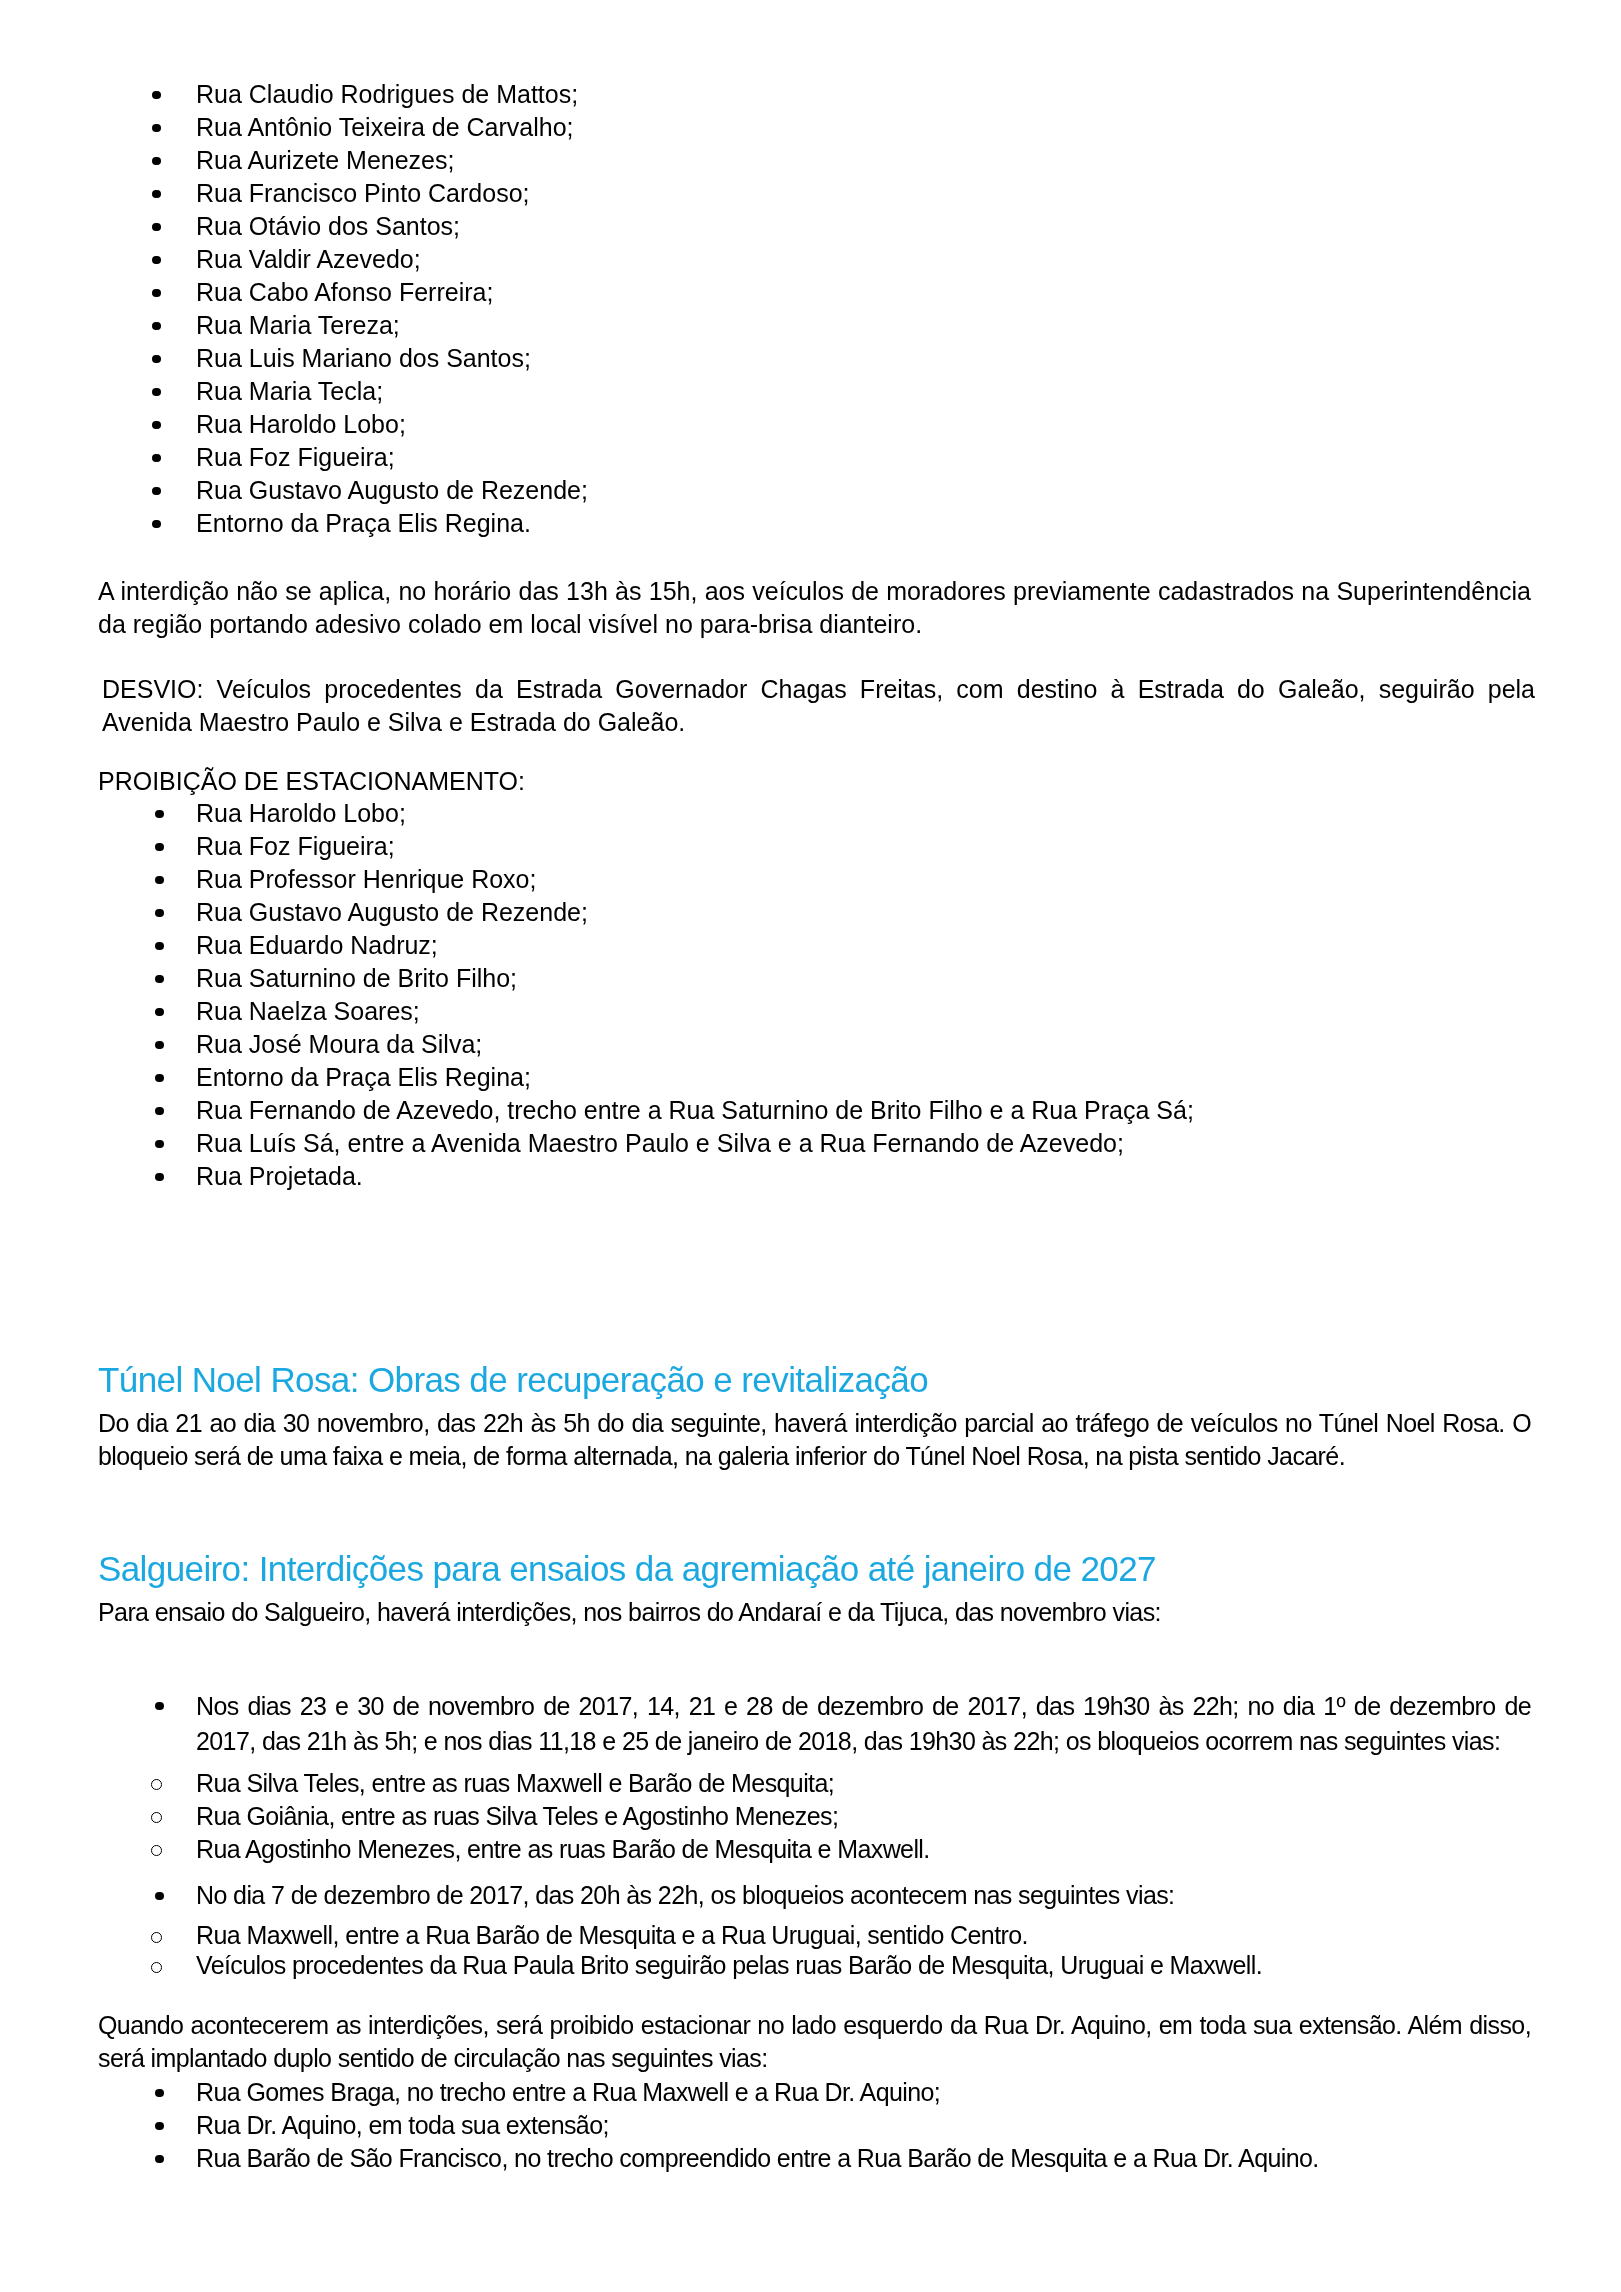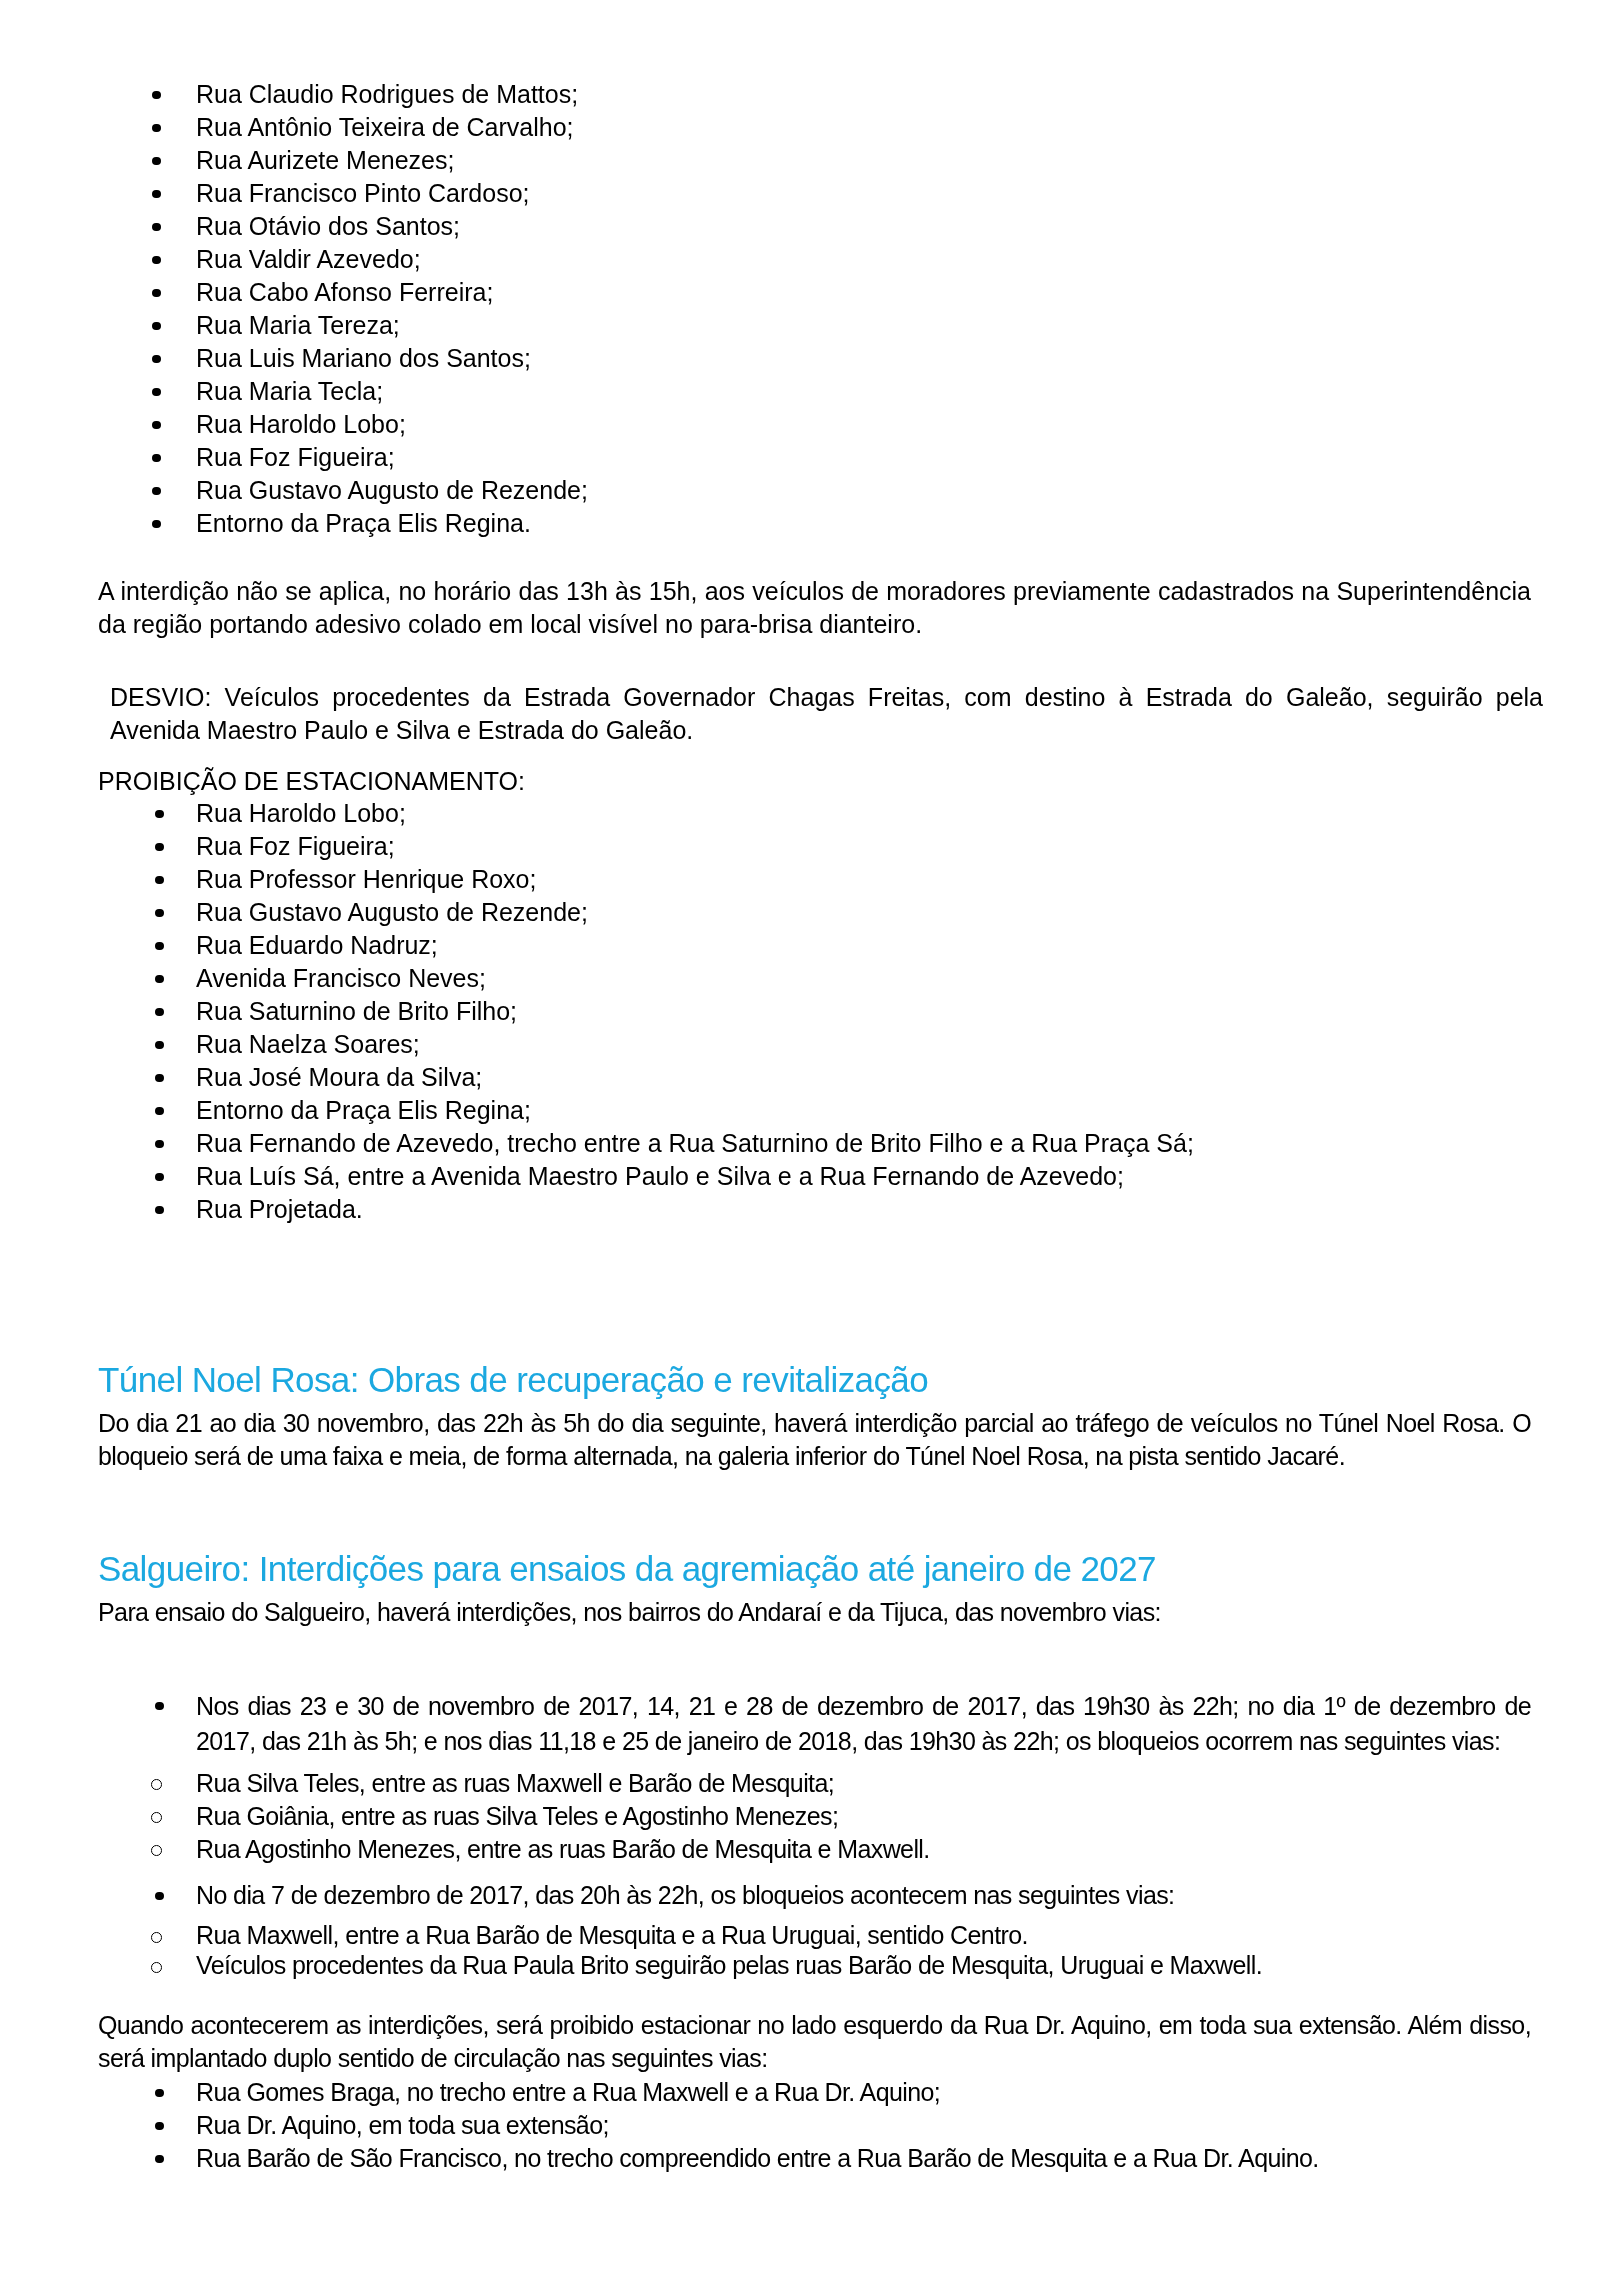--- a/index.html
+++ b/index.html
@@ -60,30 +60,29 @@
     <li><span class="bul"></span><span>Rua Maria Tereza;</span></li>
     <li><span class="bul"></span><span>Rua Luis Mariano dos Santos;</span></li>
     <li><span class="bul"></span><span>Rua Maria Tecla;</span></li>
     <li><span class="bul"></span><span>Rua Haroldo Lobo;</span></li>
     <li><span class="bul"></span><span>Rua Foz Figueira;</span></li>
     <li><span class="bul"></span><span>Rua Gustavo Augusto de Rezende;</span></li>
     <li><span class="bul"></span><span>Entorno da Praça Elis Regina.</span></li>
   </ul>
 
   <p class="txt p1" style="margin:0">A interdição não se aplica, no horário das 13h às 15h, aos veículos de moradores previamente cadastrados na Superintendência da região portando adesivo colado em local visível no para-brisa dianteiro.</p>
-  <p class="txt p2" style="margin:12px">DESVIO: Veículos procedentes da Estrada Governador Chagas Freitas, com destino à Estrada do Galeão, seguirão pela Avenida Maestro Paulo e Silva e Estrada do Galeão.</p>
+  <p class="txt p2" style="margin:4px">DESVIO: Veículos procedentes da Estrada Governador Chagas Freitas, com destino à Estrada do Galeão, seguirão pela Avenida Maestro Paulo e Silva e Estrada do Galeão.</p>
   <p class="txt p3head" style="margin:0">PROIBIÇÃO DE ESTACIONAMENTO:</p>
 
   <ul class="b list2">
     <li><span class="bul"></span><span>Rua Haroldo Lobo;</span></li>
     <li><span class="bul"></span><span>Rua Foz Figueira;</span></li>
     <li><span class="bul"></span><span>Rua Professor Henrique Roxo;</span></li>
     <li><span class="bul"></span><span>Rua Gustavo Augusto de Rezende;</span></li>
     <li><span class="bul"></span><span>Rua Eduardo Nadruz;</span></li>
-    <li><span class="bul"></span><span>Avenida Francisco Neves;</span></li>
     <li><span class="bul"></span><span>Rua Saturnino de Brito Filho;</span></li>
     <li><span class="bul"></span><span>Rua Naelza Soares;</span></li>
     <li><span class="bul"></span><span>Rua José Moura da Silva;</span></li>
     <li><span class="bul"></span><span>Entorno da Praça Elis Regina;</span></li>
     <li><span class="bul"></span><span>Rua Fernando de Azevedo, trecho entre a Rua Saturnino de Brito Filho e a Rua Praça Sá;</span></li>
     <li><span class="bul"></span><span>Rua Luís Sá, entre a Avenida Maestro Paulo e Silva e a Rua Fernando de Azevedo;</span></li>
     <li><span class="bul"></span><span>Rua Projetada.</span></li>
   </ul>
 
   <h2 class="h2 h2a narrow" style="margin:0;font-weight:normal">Túnel Noel Rosa: Obras de recuperação e revitalização</h2>

